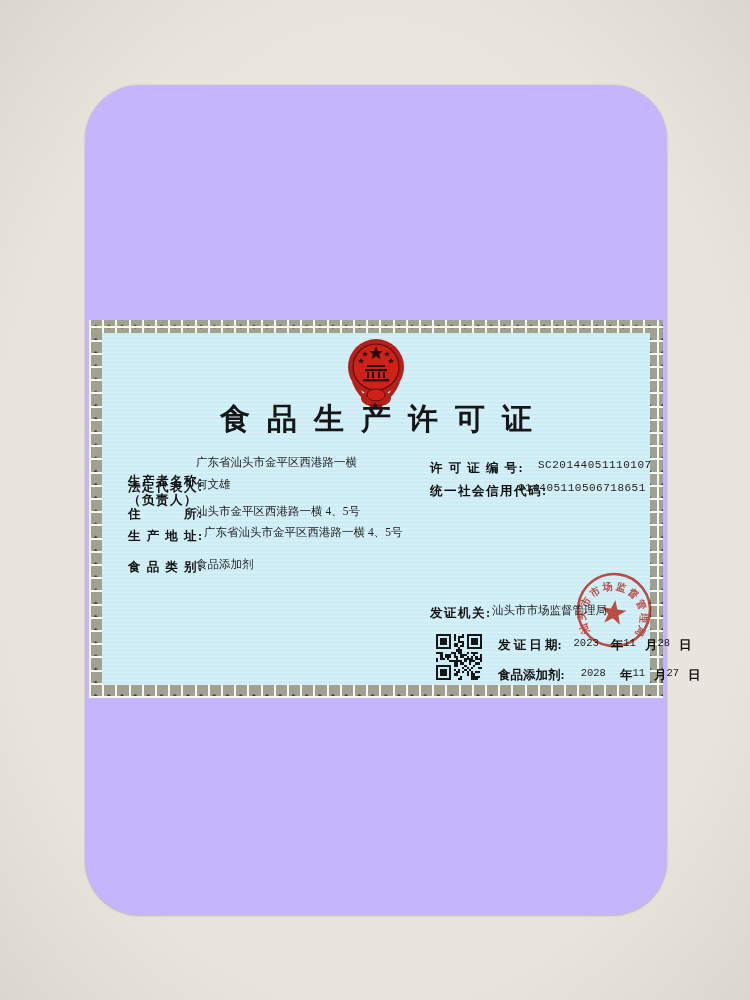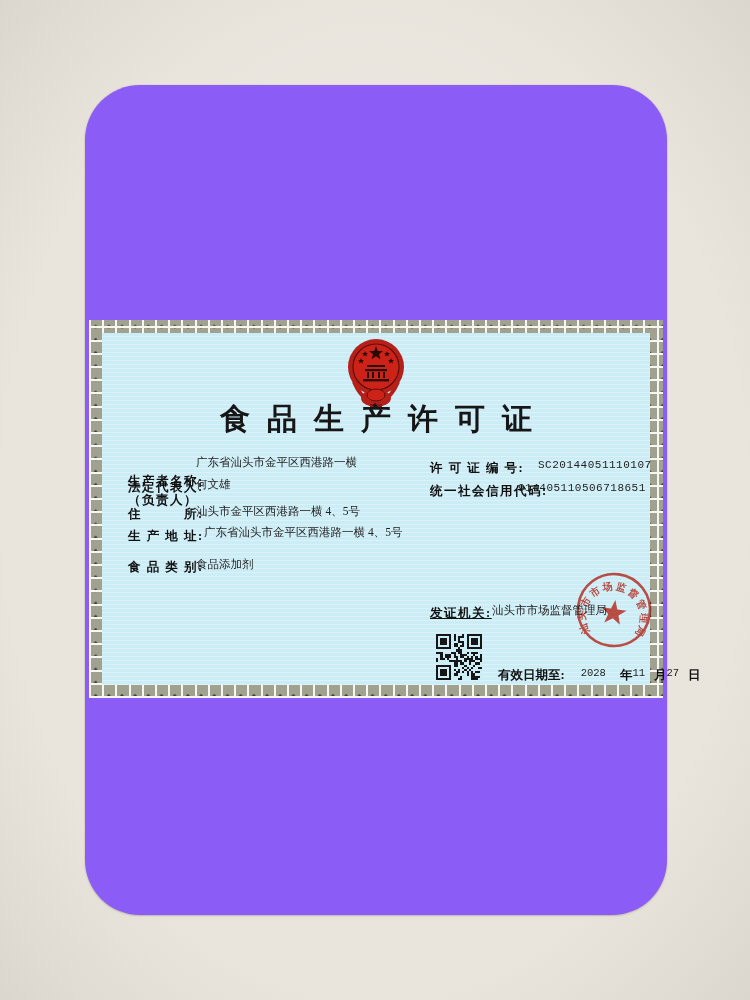--- a/index.html
+++ b/index.html
@@ -10,21 +10,21 @@
     position:relative; overflow:hidden;
   }
   .bg-vignette{
     position:absolute; inset:0;
     background:
       radial-gradient(ellipse at 50% 45%, rgba(255,255,255,.25), rgba(0,0,0,0) 60%),
       radial-gradient(ellipse at 50% 50%, rgba(0,0,0,0) 70%, rgba(120,110,95,.12) 100%);
   }
   .page{
     position:absolute; left:85px; top:85px; width:582px; height:830px;
-    background:#8b5cf6; border-radius:55px;
+    background:#c4b5fd; border-radius:55px;
     box-shadow:0 1px 2px rgba(90,80,60,.25), 0 0 0 1px rgba(120,110,90,.06);
   }
   .cert-frame{
     position:absolute; left:4px; top:235px; width:574px; height:378px;
     background-color:#a0a18e;
     background-image:
       repeating-linear-gradient(0deg,  #f7f7f1 0 2px, transparent 2px 13.2px),
       repeating-linear-gradient(90deg, #f7f7f1 0 2px, transparent 2px 13.2px),
       radial-gradient(circle, #3f4034 1.3px, transparent 1.9px);
     background-size:auto, auto, 13.2px 13.2px;
@@ -109,21 +109,21 @@
 
       <div class="lbl" style="left:26px; top:226px;">食 品 类 别:</div>
       <div class="val" style="left:94px; top:224px;">食品添加剂</div>
 
       <div class="lbl" style="left:328px; top:127px;">许 可 证 编 号:</div>
       <div class="val mono" style="left:416px; top:126px;margin-left:20px;">SC20144051110107</div>
 
       <div class="lbl" style="left:328px; top:150px;">统一社会信用代码:</div>
       <div class="val mono" style="left:416px; top:149px;">914405110506718651</div>
 
-      <div class="lbl" style="left:328px; top:272px;text-decoration:underline;">发证机关:</div>
+      <div class="lbl" style="left:328px; top:272px;">发证机关:</div>
       <div class="val" style="left:390px; top:270px;">汕头市市场监督管理局</div>
 
       <div class="qr">
         <svg viewBox="0 0 21 21" width="46" height="46" shape-rendering="crispEdges">
           <rect x="0" y="0" width="21" height="21" fill="#cdedf6"></rect>
           <g fill="#161616">
             <rect x="0" y="0" width="7" height="7"></rect>
               <rect x="14" y="0" width="7" height="7"></rect>
               <rect x="0" y="14" width="7" height="7"></rect>
           </g>
@@ -256,23 +256,30 @@
               <rect x="19" y="19" width="1" height="1"></rect>
               <rect x="10" y="20" width="1" height="1"></rect>
               <rect x="11" y="20" width="1" height="1"></rect>
               <rect x="16" y="20" width="1" height="1"></rect>
               <rect x="17" y="20" width="1" height="1"></rect>
               <rect x="18" y="20" width="1" height="1"></rect>
             </g>
         </svg>
       </div>
 
+      <div class="date-row" style="left:396px; top:302px;">
+        <span class="dl">发 证 日 期:</span>
+        <span class="num" style="margin-left:8px;">2023</span>
+        <span class="cjk" style="margin-left:8px;">年</span><span class="num">11</span>
+        <span class="cjk" style="margin-left:5px;">月</span><span class="num">28</span>
+        <span class="cjk" style="margin-left:5px;">日</span>
+      </div>
 
       <div class="date-row" style="left:396px; top:332px;">
-        <span class="dl">有效日期至:</span>
+        <span class="dl">食品添加剂:</span>
         <span class="num" style="margin-left:12px;">2028</span>
         <span class="cjk" style="margin-left:10px;">年</span><span class="num">11</span>
         <span class="cjk" style="margin-left:5px;">月</span><span class="num">27</span>
         <span class="cjk" style="margin-left:5px;">日</span>
       </div>
 
       <div class="seal">
         <svg viewBox="0 0 80 80" width="80" height="80">
           <circle cx="40" cy="40" r="36" fill="none" stroke="#dd3b2d" stroke-width="2.6"></circle>
           <polygon fill="#dd3b2d" points="40,30 43.2,39 52.5,39 45.2,44.7 47.9,53.8 40,48.3 32.1,53.8 34.8,44.7 27.5,39 36.8,39"></polygon>

